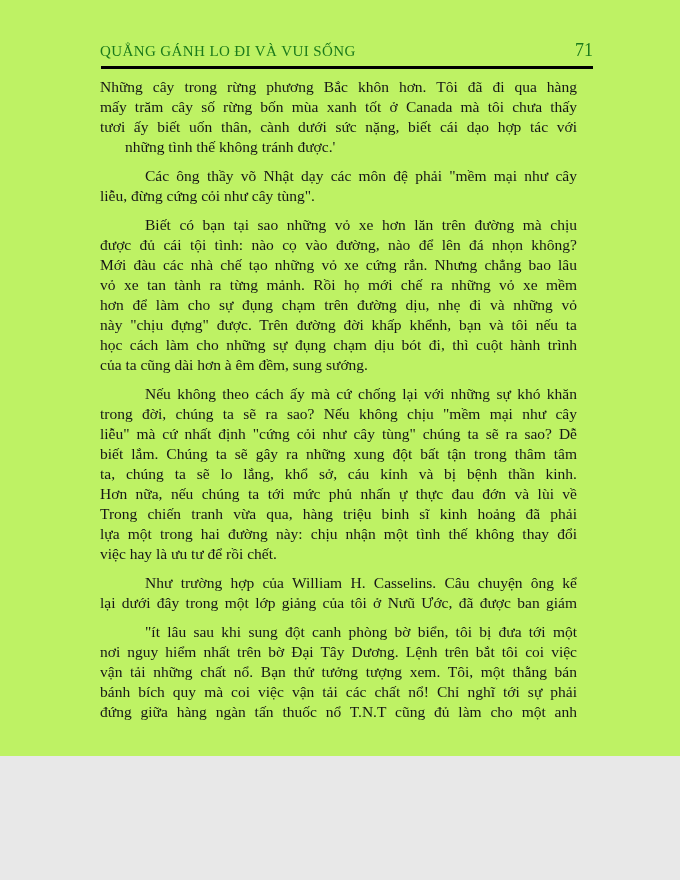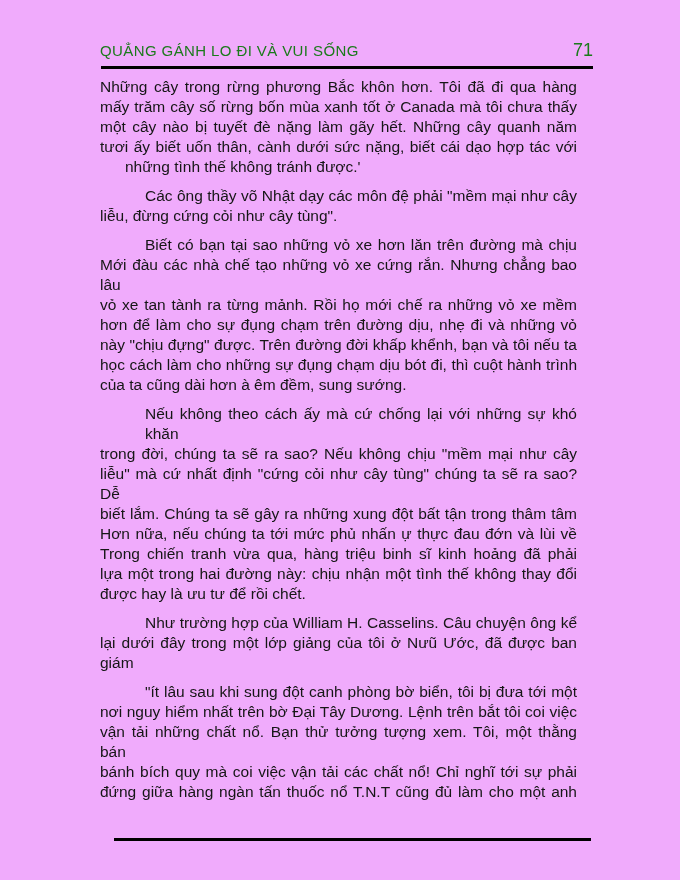--- a/index.html
+++ b/index.html
@@ -4,23 +4,23 @@
 <style>
   :root{
     --green:#1b7a1b;
     --blue:#2e2ee0;
     --ink:#161616;
     --rule:#000000;
   }
   html,body{margin:0;padding:0;background:#e8e8e8;}
   .page{
     position:relative;
-    width:680px;height:880px;
-    background:#f0abfc;
-    font-family:Liberation Sans, sans-serif;
+    width:680px;height:756px;
+    background:#bef264;
+    font-family:Liberation Serif, serif;
     color:var(--ink);
     overflow:hidden;
   }
   .header-row{
     position:absolute;
     left:100px;top:40px;width:493px;
     display:flex;justify-content:space-between;align-items:baseline;
     color:var(--green);
   }
   .book-title{
@@ -74,46 +74,47 @@
     <span class="book-title">QUẲNG GÁNH LO ĐI VÀ VUI SỐNG</span>
     <span class="page-number">71</span>
   </div>
 
   <div class="header-rule"></div>
 
   <div class="text-body">
       <div class="para">
         <div class="line">Những cây trong rừng phương Bắc khôn hơn. Tôi đã đi qua hàng</div>
         <div class="line">mấy trăm cây số rừng bốn mùa xanh tốt ở Canada mà tôi chưa thấy</div>
-        <div class="line">một cây nào bị tuyết đè nặng làm gãy hết. Những cây quanh năm</div>
         <div class="line">tươi ấy biết uốn thân, cành dưới sức nặng, biết cái dạo hợp tác với</div>
         <div class="line endline" style="padding-left: 25px;">những tình thế không tránh được.'</div>
       </div>
       <div class="para">
         <div class="line" style="padding-left: 45px;">Các ông thầy võ Nhật dạy các môn đệ phải "mềm mại như cây</div>
         <div class="line endline">liễu, đừng cứng cỏi như cây tùng".</div>
       </div>
       <div class="para">
         <div class="line" style="padding-left: 45px;">Biết có bạn tại sao những vỏ xe hơn lăn trên đường mà chịu</div>
+        <div class="line">được đủ cái tội tình: nào cọ vào đường, nào để lên đá nhọn không?</div>
         <div class="line">Mới đàu các nhà chế tạo những vỏ xe cứng rắn. Nhưng chẳng bao lâu</div>
         <div class="line">vỏ xe tan tành ra từng mảnh. Rồi họ mới chế ra những vỏ xe mềm</div>
         <div class="line">hơn để làm cho sự đụng chạm trên đường dịu, nhẹ đi và những vỏ</div>
         <div class="line">này "chịu đựng" được. Trên đường đời khấp khểnh, bạn và tôi nếu ta</div>
         <div class="line">học cách làm cho những sự đụng chạm dịu bót đi, thì cuột hành trình</div>
         <div class="line endline">của ta cũng dài hơn à êm đềm, sung sướng.</div>
       </div>
       <div class="para">
         <div class="line" style="padding-left: 45px;">Nếu không theo cách ấy mà cứ chống lại với những sự khó khăn</div>
         <div class="line">trong đời, chúng ta sẽ ra sao? Nếu không chịu "mềm mại như cây</div>
         <div class="line">liễu" mà cứ nhất định "cứng cỏi như cây tùng" chúng ta sẽ ra sao? Dễ</div>
         <div class="line">biết lắm. Chúng ta sẽ gây ra những xung đột bất tận trong thâm tâm</div>
+        <div class="line">ta, chúng ta sẽ lo lắng, khổ sở, cáu kỉnh và bị bệnh thần kinh.</div>
         <div class="line">Hơn nữa, nếu chúng ta tới mức phủ nhấn ự thực đau đớn và lùi về</div>
         <div class="line">Trong chiến tranh vừa qua, hàng triệu binh sĩ kinh hoảng đã phải</div>
         <div class="line">lựa một trong hai đường này: chịu nhận một tình thế không thay đổi</div>
-        <div class="line endline">được hay là ưu tư để rồi chết.</div>
+        <div class="line endline">việc hay là ưu tư để rồi chết.</div>
       </div>
       <div class="para">
         <div class="line" style="padding-left: 45px;">Như trường hợp của William H. Casselins. Câu chuyện ông kể</div>
         <div class="line">lại dưới đây trong một lớp giảng của tôi ở Nưũ Ước, đã được ban giám</div>
       </div>
       <div class="para">
         <div class="line" style="padding-left: 45px;">"ít lâu sau khi sung đột canh phòng bờ biển, tôi bị đưa tới một</div>
         <div class="line">nơi nguy hiểm nhất trên bờ Đại Tây Dương. Lệnh trên bắt tôi coi việc</div>
         <div class="line">vận tải những chất nổ. Bạn thử tưởng tượng xem. Tôi, một thằng bán</div>
         <div class="line">bánh bích quy mà coi việc vận tải các chất nổ! Chỉ nghĩ tới sự phải</div>

